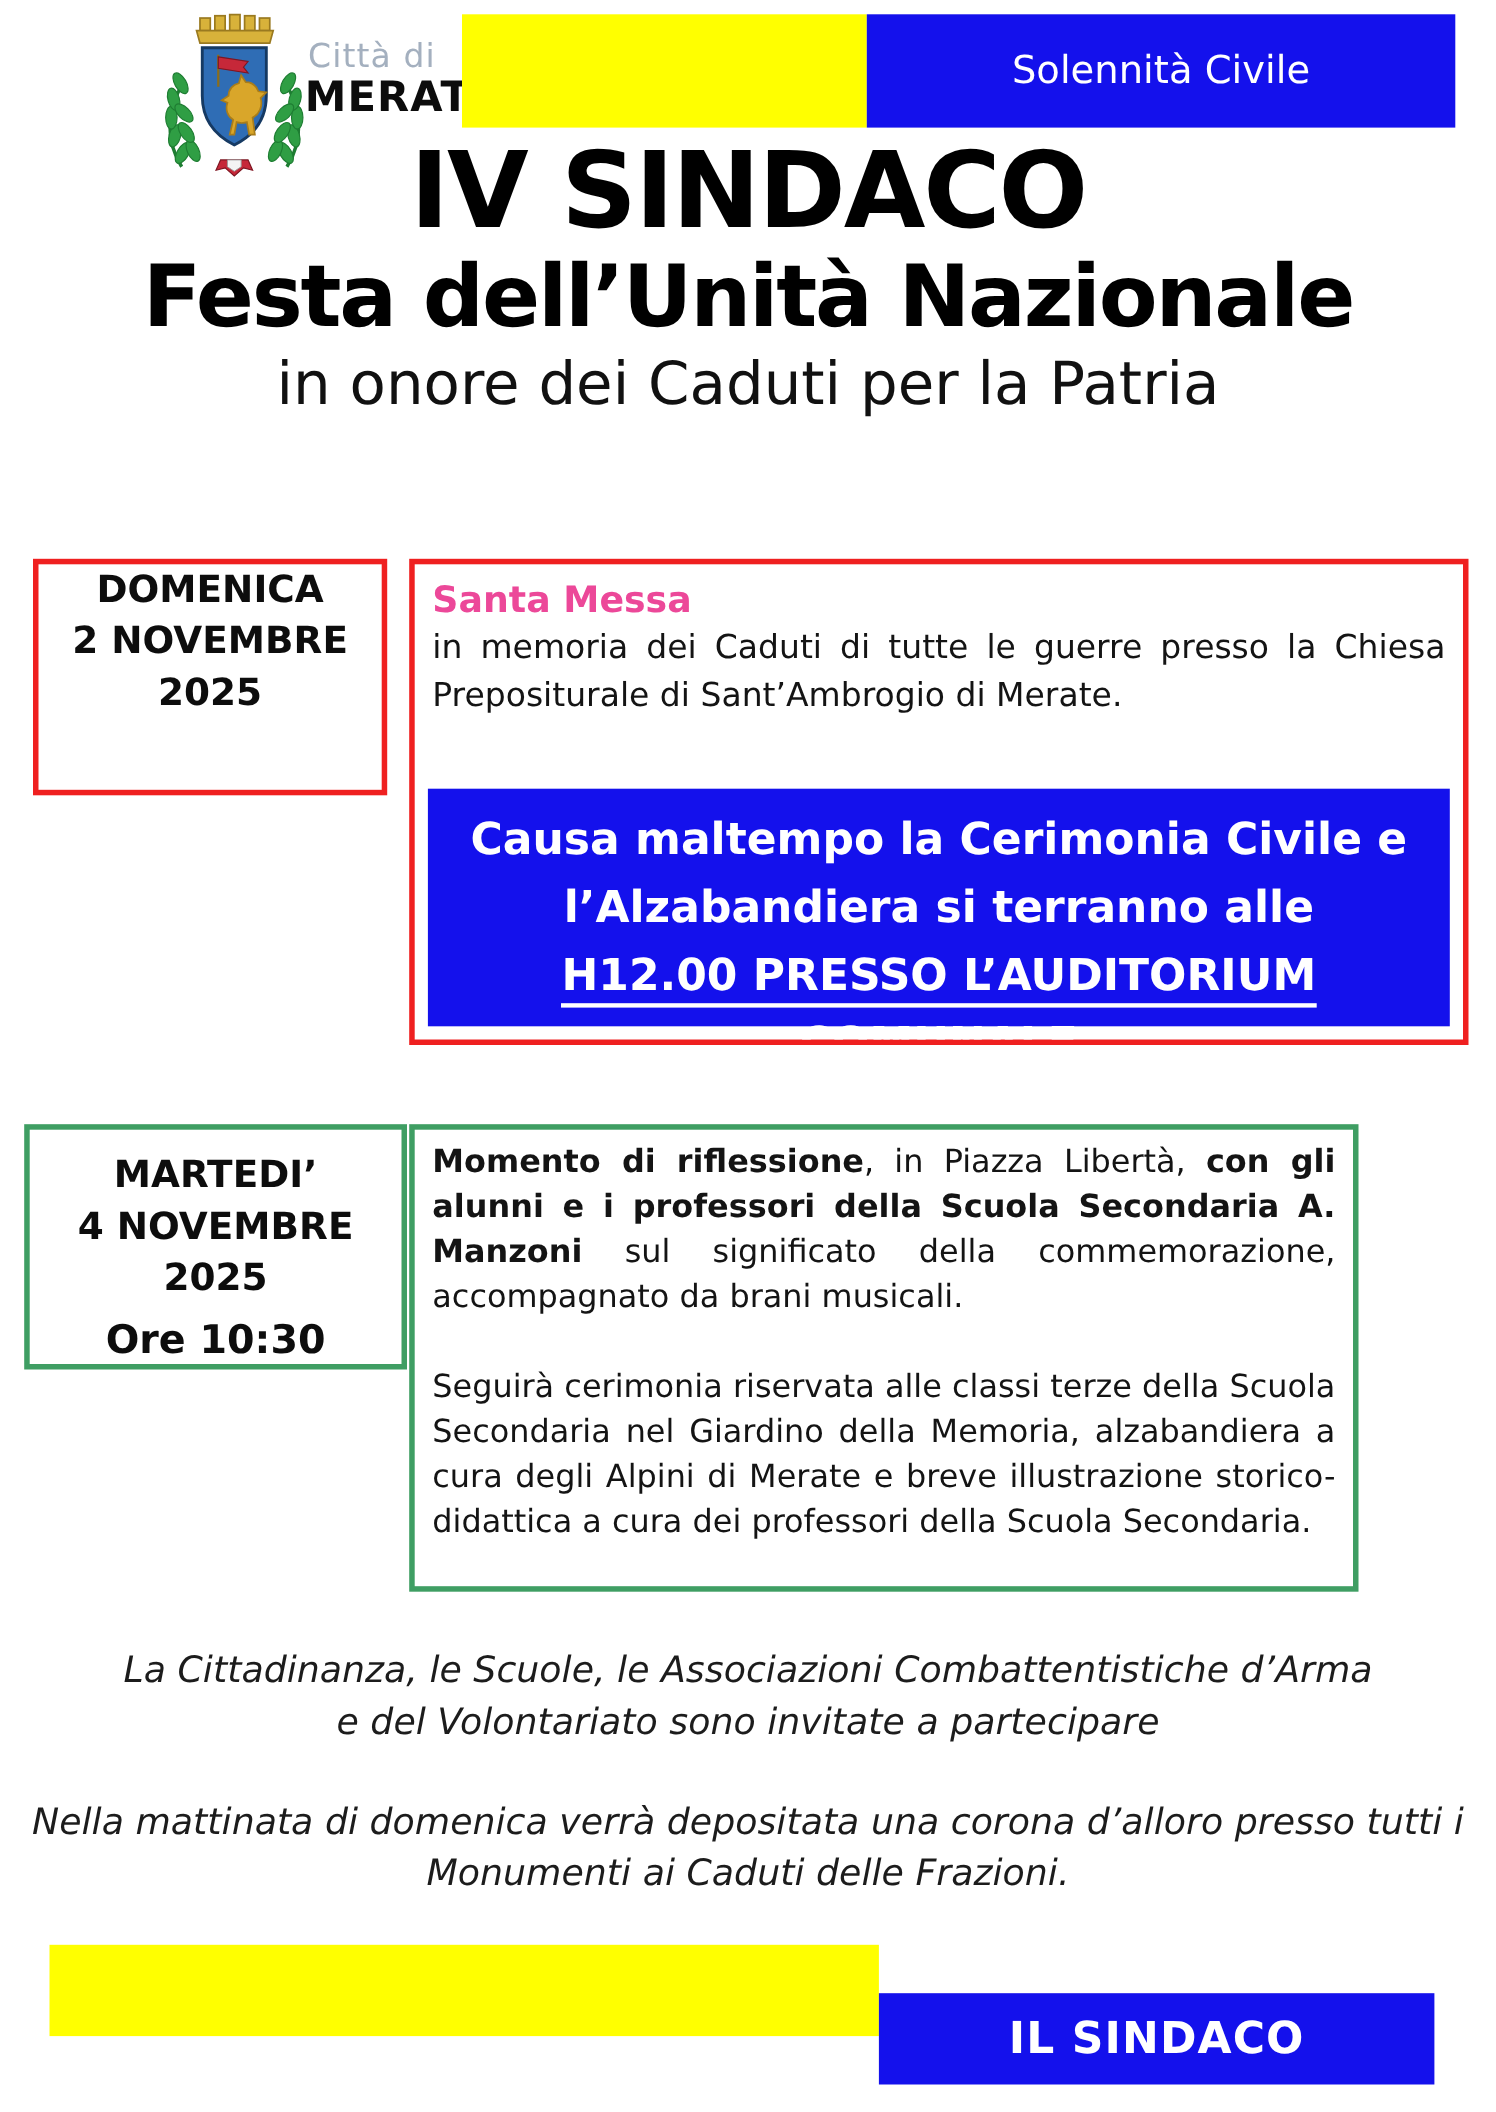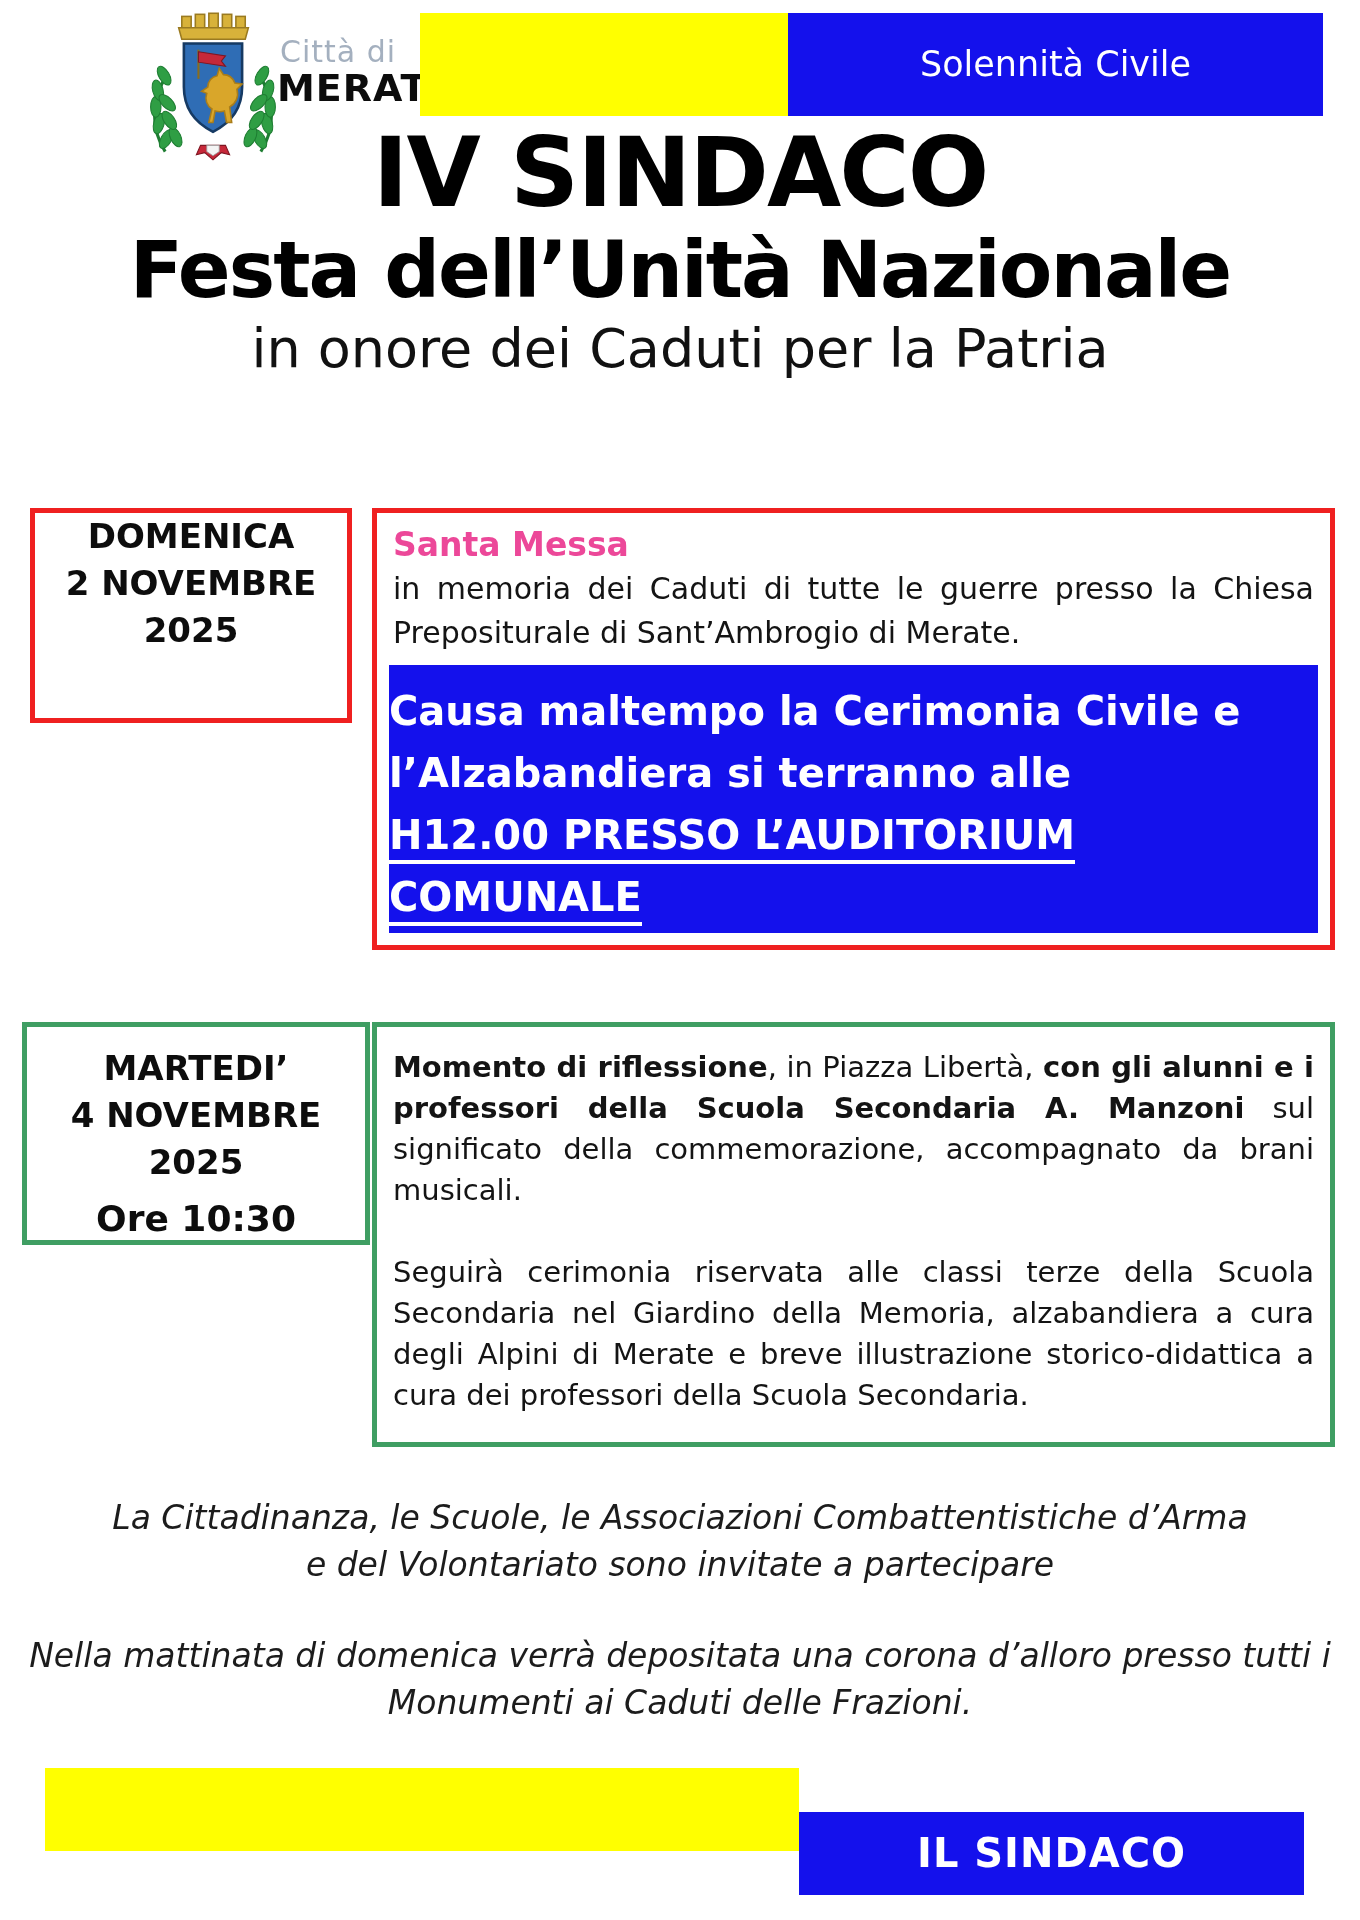--- a/index.html
+++ b/index.html
@@ -37,31 +37,31 @@
   .date-box.green{left:22px;top:1022px;width:348px;height:223px;border:5px solid #3F9E63;padding-top:18px;}
   .date-line{font-size:34px;line-height:47px;}
   .time-line{font-size:36px;line-height:46px;margin-top:10px;}
 
   
   .content-box{
     position:absolute;box-sizing:border-box;background:#fff;
     padding:10px 16px;overflow:hidden;
   }
   .content-box.red{left:372px;top:508px;width:963px;height:442px;border:5px solid #EF2020;}
-  .content-box.green{left:372px;top:1022px;width:963px;height:425px;border:5px solid #3F9E63;padding-top:20px;}
+  .content-box.green{left:372px;top:1022px;width:863px;height:425px;border:5px solid #3F9E63;padding-top:8px;}
   .box-heading{font-size:33px;font-weight:700;line-height:44px;color:#ec4899;}
   .box-body{margin:0;font-size:30px;line-height:44px;text-align:justify;color:#141414;}
   .content-box.green p{margin:0 0 41px 0;font-size:29px;line-height:41px;text-align:justify;color:#141414;}
   .content-box.green p:last-child{margin-bottom:0;}
   .seg-bold{font-weight:700;}
 
   
   .notice{
-    position:absolute;left:12px;right:12px;bottom:12px;height:268px;
-    background:#1411EC;color:#ffffff;text-align:left;
+    position:absolute;left:12px;right:12px;bottom:12px;height:216px;
+    background:#1411EC;color:#ffffff;text-align:center;
     font-weight:700;font-size:40px;box-sizing:border-box;padding-top:15px;
   }
   .notice-line{line-height:62px;}
   .underline{border-bottom:4px solid #ffffff;padding-bottom:2px;}
 
   
   .notes{position:absolute;left:0;top:1494px;width:1360px;text-align:center;}
   .notes p{margin:0 0 44px 0;font-style:italic;font-size:33px;line-height:47px;color:#1c1c1c;}
 
   

